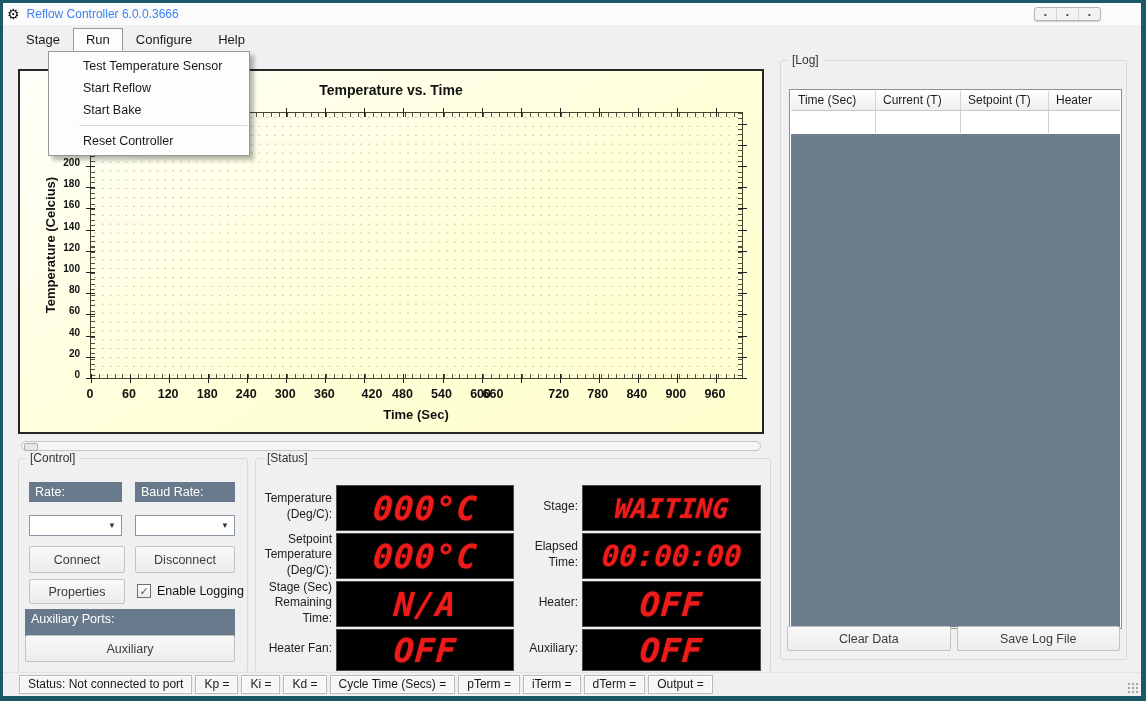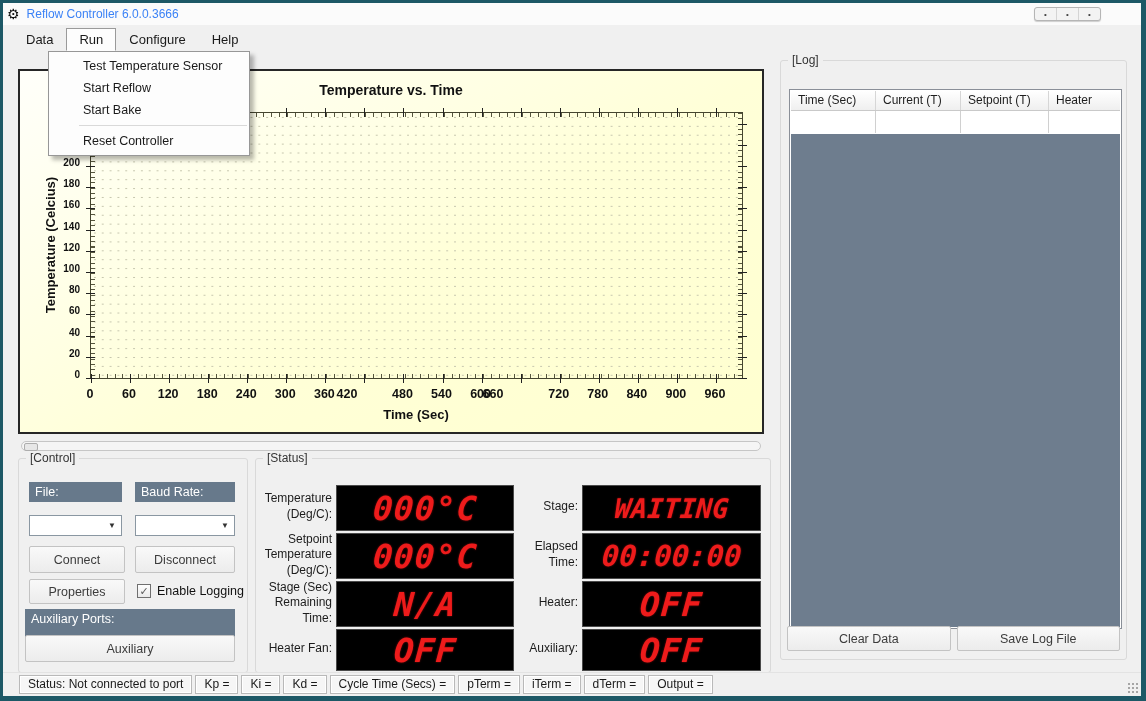--- a/index.html
+++ b/index.html
@@ -93,21 +93,21 @@
     <span class="title-icon">⚙</span>
     <span class="title-text">Reflow Controller 6.0.0.3666</span>
     <div class="win-controls">
       <div class="win-btn">•</div>
       <div class="win-btn">•</div>
       <div class="win-btn">•</div>
     </div>
   </div>
 
   <div class="menubar">
-    <div class="menu-item">Data</div>
+    <div class="menu-item">Stage</div>
     <div class="menu-item open">Run</div>
     <div class="menu-item">Configure</div>
     <div class="menu-item">Help</div>
   </div>
 
   <div class="dropdown">
     <div class="dd-item">Test Temperature Sensor</div>
     <div class="dd-item">Start Reflow</div>
     <div class="dd-item">Start Bake</div>
     <div class="dd-sep"></div>
@@ -184,21 +184,21 @@
         <div class="tick-y" style="top: 10.6px; left: -5px;"></div>
         <div class="tick-y" style="top: 10.6px; right: -5px;"></div>
       </div>
   <div class="xlab" style="left: 70px;">0</div>
       <div class="xlab" style="left: 109.06px;">60</div>
       <div class="xlab" style="left: 148.12px;">120</div>
       <div class="xlab" style="left: 187.18px;">180</div>
       <div class="xlab" style="left: 226.24px;">240</div>
       <div class="xlab" style="left: 265.3px;">300</div>
       <div class="xlab" style="left: 304.36px;">360</div>
-      <div class="xlab" style="left: 327px; text-align: center;">420</div>
+      <div class="xlab" style="left: 352px; text-align: center;">420</div>
       <div class="xlab" style="left: 382.48px;">480</div>
       <div class="xlab" style="left: 421.54px;">540</div>
       <div class="xlab" style="left: 460.6px;">600</div>
       <div class="xlab" style="left: 473px;">660</div>
       <div class="xlab" style="left: 538.72px;">720</div>
       <div class="xlab" style="left: 577.78px;">780</div>
       <div class="xlab" style="left: 616.84px;">840</div>
       <div class="xlab" style="left: 655.9px;">900</div>
       <div class="xlab" style="left: 694.96px;">960</div>
       <div class="ylab" style="top: 298px;">0</div>
@@ -213,21 +213,21 @@
       <div class="ylab" style="top: 107.2px;">180</div>
       <div class="ylab" style="top: 86px;">200</div>
     </div>
 
   <div class="trackbar">
     <div class="thumb"></div>
   </div>
 
   <div class="group control-group">
     <div class="group-label">[Control]</div>
-    <div class="lbl-slate" style="left:10px;top:23px;width:93px;height:20px;">File:</div>
+    <div class="lbl-slate" style="left:10px;top:23px;width:93px;height:20px;">Rate:</div>
     <div class="lbl-slate" style="left:116px;top:23px;width:100px;height:20px;">Baud Rate:</div>
     <div class="combo" style="left:10px;top:56px;width:93px;">
       <span></span>
       <span class="arrow">▼</span>
     </div>
     <div class="combo" style="left:116px;top:56px;width:100px;">
       <span></span>
       <span class="arrow">▼</span>
     </div>
     <div class="btn" style="left:10px;top:87px;width:96px;height:27px;">Connect</div>

